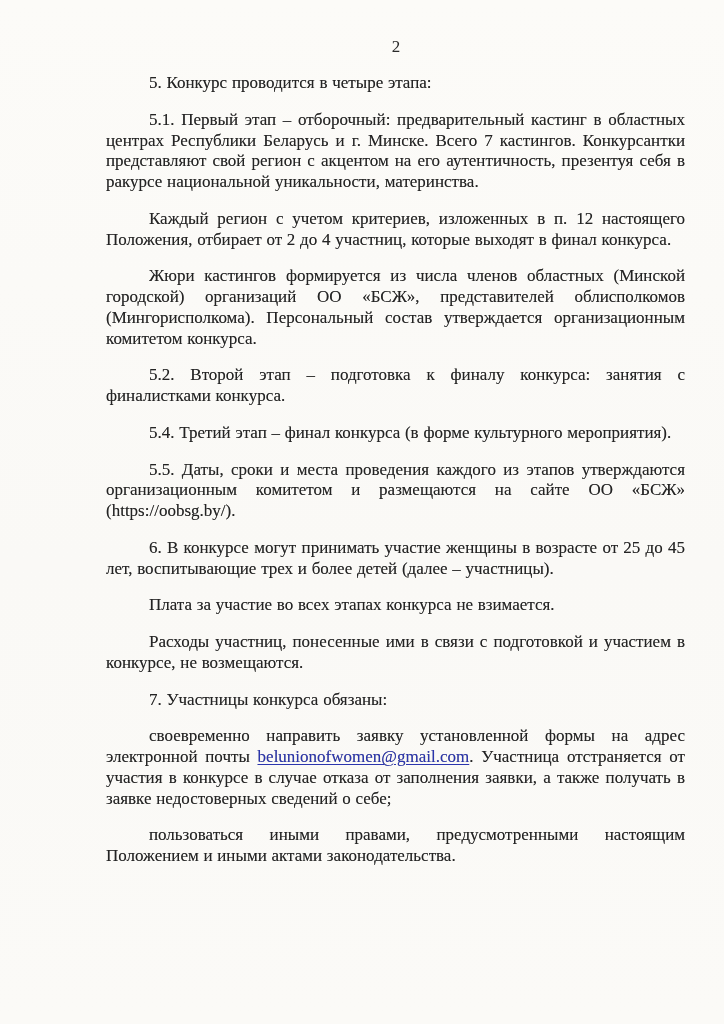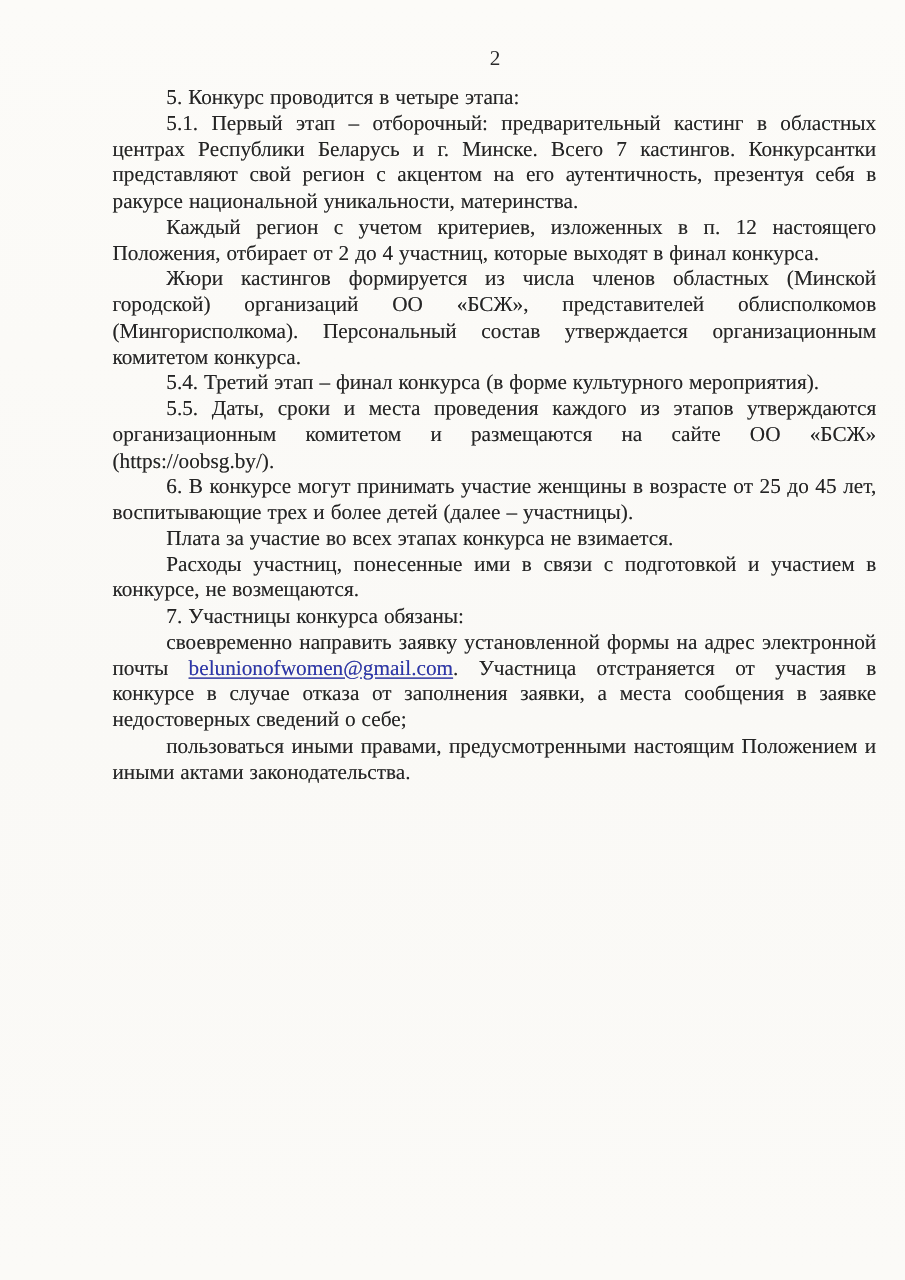--- a/index.html
+++ b/index.html
@@ -30,21 +30,21 @@
     line-height: 21px;
     color: #2a2a2a;
   }
   .doc-body {
     margin-left: 90px;
     width: 611px;
     margin-top: 11px;
     text-shadow: 0 0 0.5px rgba(40,40,40,0.45);
   }
   .para {
-    margin: 0;
+    margin: 16px;
     font-size: 17px;
     line-height: 20.75px;
     text-align: justify;
     text-indent: 43px;
     word-spacing: 0.5px;
   }
   .link {
     color: #2b35ae;
     text-decoration-color: #2b35ae;
     text-underline-offset: 2px;
@@ -54,22 +54,23 @@
 </head>
 <body>
 
 <div class="sheet">
   <div class="page-number">2</div>
   <div class="doc-body">
       <p class="para"><span>5. Конкурс проводится в четыре этапа:</span></p>
       <p class="para"><span>5.1. Первый этап – отборочный: предварительный кастинг в областных центрах Республики Беларусь и г. Минске. Всего 7 кастингов. Конкурсантки представляют свой регион с акцентом на его аутентичность, презентуя себя в ракурсе национальной уникальности, материнства.</span></p>
       <p class="para"><span>Каждый регион с учетом критериев, изложенных в п. 12 настоящего Положения, отбирает от 2 до 4 участниц, которые выходят в финал конкурса.</span></p>
       <p class="para"><span>Жюри кастингов формируется из числа членов областных (Минской городской) организаций ОО «БСЖ», представителей облисполкомов (Мингорисполкома). Персональный состав утверждается организационным комитетом конкурса.</span></p>
+      <p class="para"><span>5.2. Второй этап – подготовка к финалу конкурса: занятия с финалистками конкурса.</span></p>
       <p class="para"><span>5.4. Третий этап – финал конкурса (в форме культурного мероприятия).</span></p>
       <p class="para"><span>5.5. Даты, сроки и места проведения каждого из этапов утверждаются организационным комитетом и размещаются на сайте ОО «БСЖ» (https://oobsg.by/).</span></p>
       <p class="para"><span>6. В конкурсе могут принимать участие женщины в возрасте от 25 до 45 лет, воспитывающие трех и более детей (далее – участницы).</span></p>
       <p class="para"><span>Плата за участие во всех этапах конкурса не взимается.</span></p>
       <p class="para"><span>Расходы участниц, понесенные ими в связи с подготовкой и участием в конкурсе, не возмещаются.</span></p>
       <p class="para"><span>7. Участницы конкурса обязаны:</span></p>
-      <p class="para"><span>своевременно направить заявку установленной формы на адрес электронной почты </span><a class="link" href="#">belunionofwomen@gmail.com</a><span>. Участница отстраняется от участия в конкурсе в случае отказа от заполнения заявки, а места сообщения в заявке недостоверных сведений о себе;</span></p>
+      <p class="para"><span>своевременно направить заявку установленной формы на адрес электронной почты </span><a class="link" href="#">belunionofwomen@gmail.com</a><span>. Участница отстраняется от участия в конкурсе в случае отказа от заполнения заявки, а также получать в заявке недостоверных сведений о себе;</span></p>
       <p class="para"><span>пользоваться иными правами, предусмотренными настоящим Положением и иными актами законодательства.</span></p>
     </div>
 </div>
 
 </body></html>

